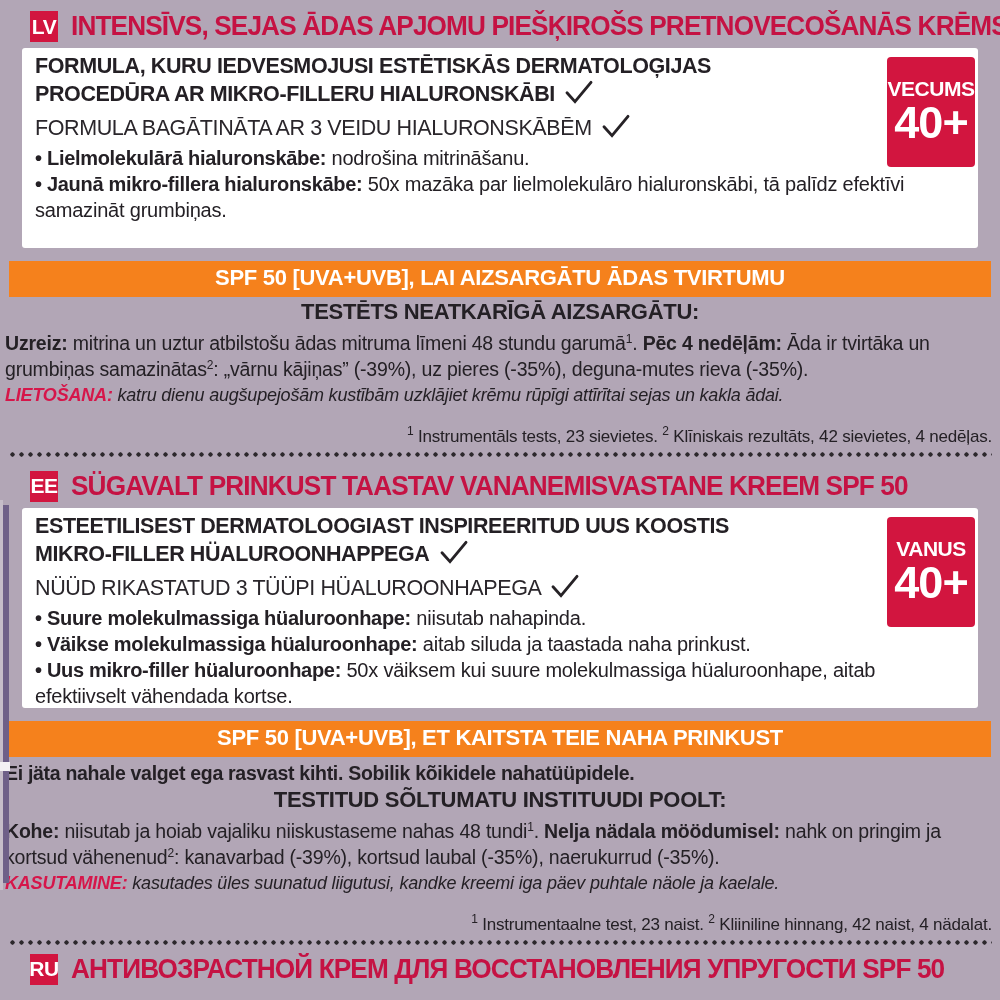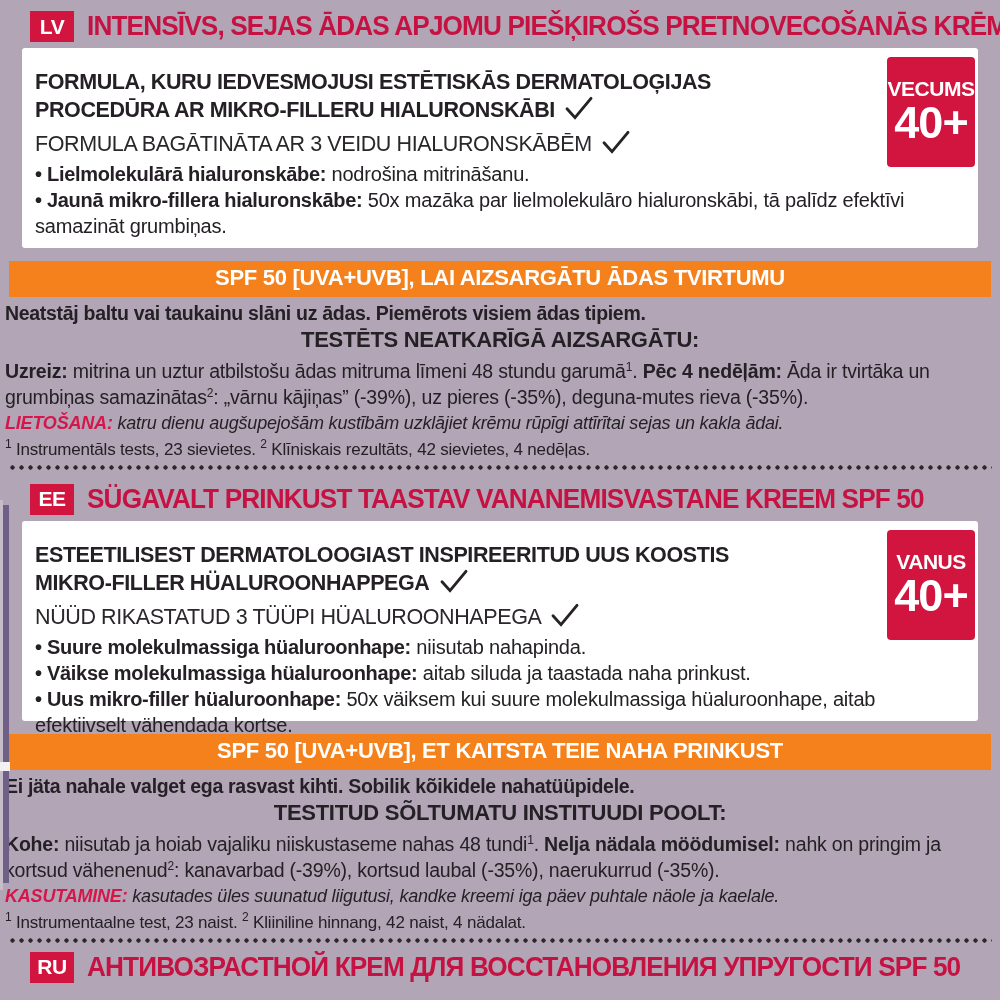--- a/index.html
+++ b/index.html
@@ -7,31 +7,31 @@
   .page {
     width:1000px; height:1000px; position:relative; overflow:hidden;
     background:#b2a6b6;
     font-family:"Liberation Sans", sans-serif;
     color:#242025;
   }
   
   .lang-header { display:flex; align-items:center; gap:13px; margin:11px 18px 0 30px; }
   .lang-badge {
     background:#d2153f; color:#fff; font-weight:bold; font-size:21px;
-    width:44px; height:31px; display:flex; align-items:center; justify-content:center;
+    width:28px; height:31px; display:flex; align-items:center; justify-content:center;
     letter-spacing:-0.5px; flex:0 0 auto;
   }
   .lang-title {
     color:#c51243; font-weight:bold; font-size:27px; letter-spacing:-0.9px;
     white-space:nowrap; transform:scaleX(0.97); transform-origin:left center;
   }
   
   .info-box {
     position:relative; background:#ffffff; margin:6px 22px 0; border-radius:3px;
-    padding:22px 13px 8px; height:200px;
+    padding:6px 13px 8px; height:200px;
   }
   .box-title {
     font-size:21.5px; font-weight:bold; color:#242025; line-height:1.2;
     letter-spacing:-0.4px; padding-right:122px;
   }
   .box-subtitle {
     font-size:21.5px; font-weight:normal; color:#2a262b; line-height:1.2;
     letter-spacing:-0.4px; margin-top:6px; padding-right:122px;
   }
   .check-icon { display:inline-block; vertical-align:-3px; margin-left:9px; }
@@ -48,21 +48,21 @@
   .spf-banner {
     margin:13px 9px 0; background:#f5811c; color:#ffffff; font-weight:bold;
     font-size:22px; text-align:center; padding:4px 0 6px; letter-spacing:-0.3px;
   }
   .skin-note { margin:5px 8px 0 5px; font-weight:bold; font-size:19.5px; letter-spacing:-0.3px; }
   .tested-title { text-align:center; font-weight:bold; font-size:22px; margin-top:2px; letter-spacing:-0.3px; }
   .results { margin:5px 8px 0 5px; font-size:19.5px; line-height:1.34; letter-spacing:-0.2px; }
   .results sup, .footnote sup { font-size:12px; }
   .usage { margin:3px 8px 0 5px; font-size:18px; letter-spacing:-0.2px;font-style:italic; }
   .usage-label { color:#d6164a; font-weight:bold; }
-  .footnote { margin:3px 8px 0 5px; font-size:17px; letter-spacing:-0.2px; }
+  .footnote { margin:18px 8px 0 5px; font-size:17px; letter-spacing:-0.2px;text-align:right; }
   .dotted-divider {
     margin:5px 8px 0; height:5px;
     background-image:radial-gradient(circle, #2c282c 1.9px, transparent 2.4px);
     background-size:9px 5px; background-position:0 50%; background-repeat:repeat-x;
   }
   
   .edge-strip { position:absolute; left:0; top:500px; width:3px; height:390px; background:#c6bdc9; }
   .reg-bar { position:absolute; left:3px; top:505px; width:6px; height:378px; background:#6f6088; }
   .reg-gap { position:absolute; left:0; top:762px; width:10px; height:9px; background:#f4f1f4; }
 </style>
@@ -98,21 +98,20 @@
         <li><b>• Jaunā mikro-fillera hialuronskābe:</b><span> 50x mazāka par lielmolekulāro hialuronskābi, tā palīdz efektīvi samazināt grumbiņas.</span></li>
       </ul>
       <div class="age-badge">
         <span class="age-label">VECUMS</span>
         <span class="age-value">40+</span>
       </div>
     </div>
 
     <div class="spf-banner">SPF 50 [UVA+UVB], LAI AIZSARGĀTU ĀDAS TVIRTUMU</div>
 
-    <div class="skin-note">Neatstāj baltu vai taukainu slāni uz ādas. Piemērots visiem ādas tipiem.</div>
     <div class="tested-title">TESTĒTS NEATKARĪGĀ AIZSARGĀTU:</div>
 
     <p class="results"><b>Uzreiz:</b><span> mitrina un uztur atbilstošu ādas mitruma līmeni 48 stundu garumā</span><sup>1</sup><span>. </span><b>Pēc 4 nedēļām:</b><span> Āda ir tvirtāka un grumbiņas samazinātas</span><sup>2</sup><span>: „vārnu kājiņas” (-39%), uz pieres (-35%), deguna-mutes rieva (-35%).</span></p>
 
     <p class="usage"><span class="usage-label">LIETOŠANA:</span><span> katru dienu augšupejošām kustībām uzklājiet krēmu rūpīgi attīrītai sejas un kakla ādai.</span></p>
 
     <p class="footnote"><sup>1</sup><span> Instrumentāls tests, 23 sievietes. </span><sup>2</sup><span> Klīniskais rezultāts, 42 sievietes, 4 nedēļas.</span></p>
 
     <div class="dotted-divider"></div>
   </div>

